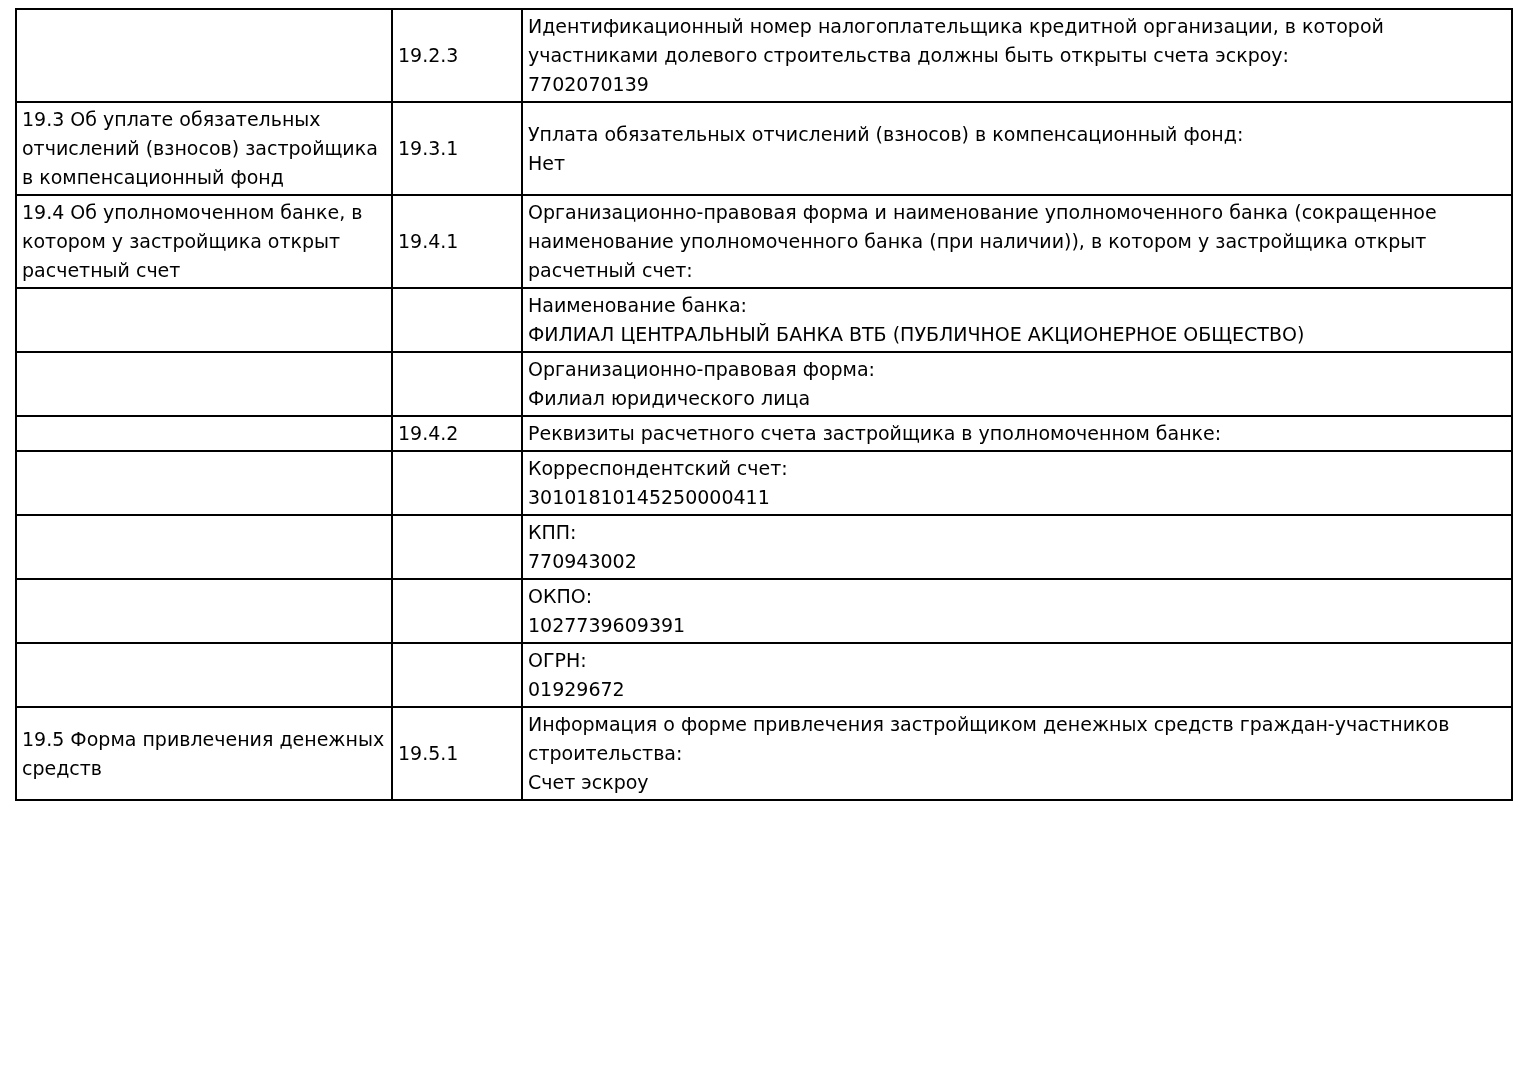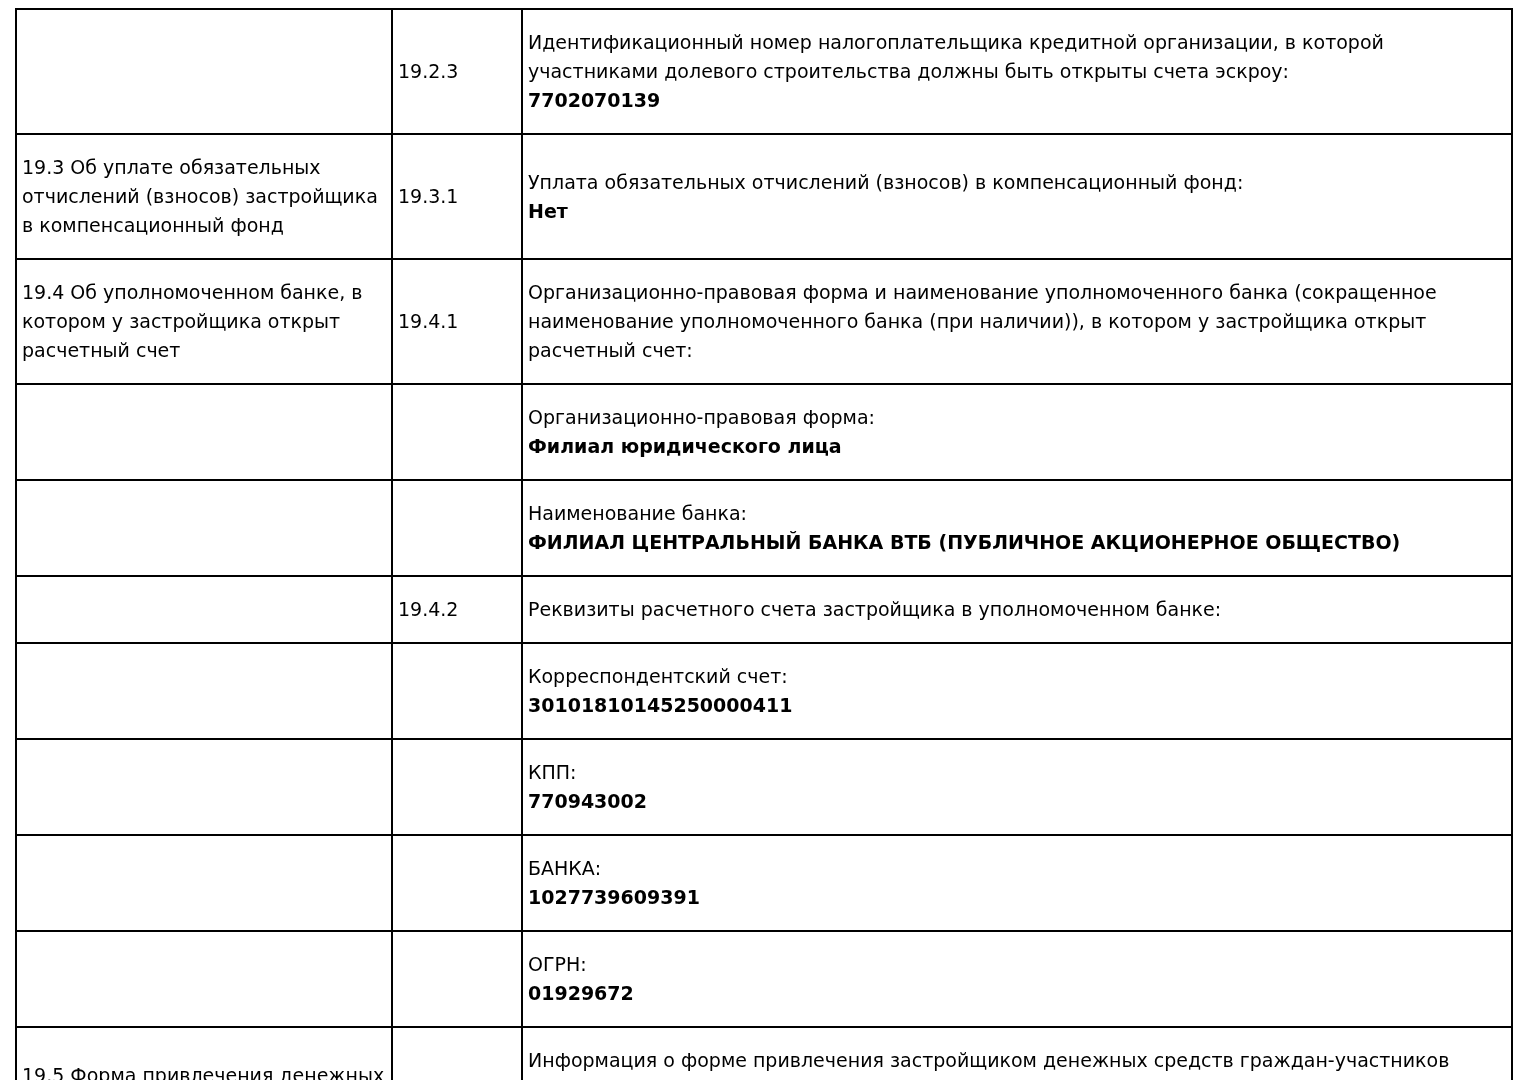--- a/index.html
+++ b/index.html
@@ -16,31 +16,31 @@
     padding: 8px 16px 0 15px;
   }
   table.decl {
     border-collapse: collapse;
     width: 1496px;
     table-layout: fixed;
   }
   table.decl td {
     border: 2px solid #000000;
     vertical-align: middle;
-    padding: 18px 5px;
+    padding: 2px 5px;
     line-height: 29px;
     word-wrap: break-word;
   }
   col.c1 { width: 376px; }
   col.c2 { width: 130px; }
   col.c3 { width: 990px; }
   .col-section { vertical-align: middle; margin-left: 32px; }
   .col-code { vertical-align: middle; }
   .line { display: block; }
-  .line.bold { font-weight: bold; }
+  .line.bold { font-weight: normal; }
 </style>
 </head>
 <body>
 
 <div class="doc">
   <table class="decl">
     <colgroup>
       <col class="c1">
       <col class="c2">
       <col class="c3">
@@ -66,30 +66,30 @@
           <td class="col-section">19.4 Об уполномоченном банке, в котором у застройщика открыт расчетный счет</td>
           <td class="col-code">19.4.1</td>
           <td class="col-content">
             <div class="line">Организационно-правовая форма и наименование уполномоченного банка (сокращенное наименование уполномоченного банка (при наличии)), в котором у застройщика открыт расчетный счет:</div>
           </td>
         </tr>
         <tr>
           <td class="col-section"></td>
           <td class="col-code"></td>
           <td class="col-content">
-            <div class="line">Организационно-правовая форма:</div>
-            <div class="line bold">Филиал юридического лица</div>
+            <div class="line">Наименование банка:</div>
+            <div class="line bold">ФИЛИАЛ ЦЕНТРАЛЬНЫЙ БАНКА ВТБ (ПУБЛИЧНОЕ АКЦИОНЕРНОЕ ОБЩЕСТВО)</div>
           </td>
         </tr>
         <tr>
           <td class="col-section"></td>
           <td class="col-code"></td>
           <td class="col-content">
-            <div class="line">Наименование банка:</div>
-            <div class="line bold">ФИЛИАЛ ЦЕНТРАЛЬНЫЙ БАНКА ВТБ (ПУБЛИЧНОЕ АКЦИОНЕРНОЕ ОБЩЕСТВО)</div>
+            <div class="line">Организационно-правовая форма:</div>
+            <div class="line bold">Филиал юридического лица</div>
           </td>
         </tr>
         <tr>
           <td class="col-section"></td>
           <td class="col-code">19.4.2</td>
           <td class="col-content">
             <div class="line">Реквизиты расчетного счета застройщика в уполномоченном банке:</div>
           </td>
         </tr>
         <tr>
@@ -105,21 +105,21 @@
           <td class="col-code"></td>
           <td class="col-content">
             <div class="line">КПП:</div>
             <div class="line bold">770943002</div>
           </td>
         </tr>
         <tr>
           <td class="col-section"></td>
           <td class="col-code"></td>
           <td class="col-content">
-            <div class="line">БАНКА:</div>
+            <div class="line">ОКПО:</div>
             <div class="line bold">1027739609391</div>
           </td>
         </tr>
         <tr>
           <td class="col-section"></td>
           <td class="col-code"></td>
           <td class="col-content">
             <div class="line">ОГРН:</div>
             <div class="line bold">01929672</div>
           </td>

